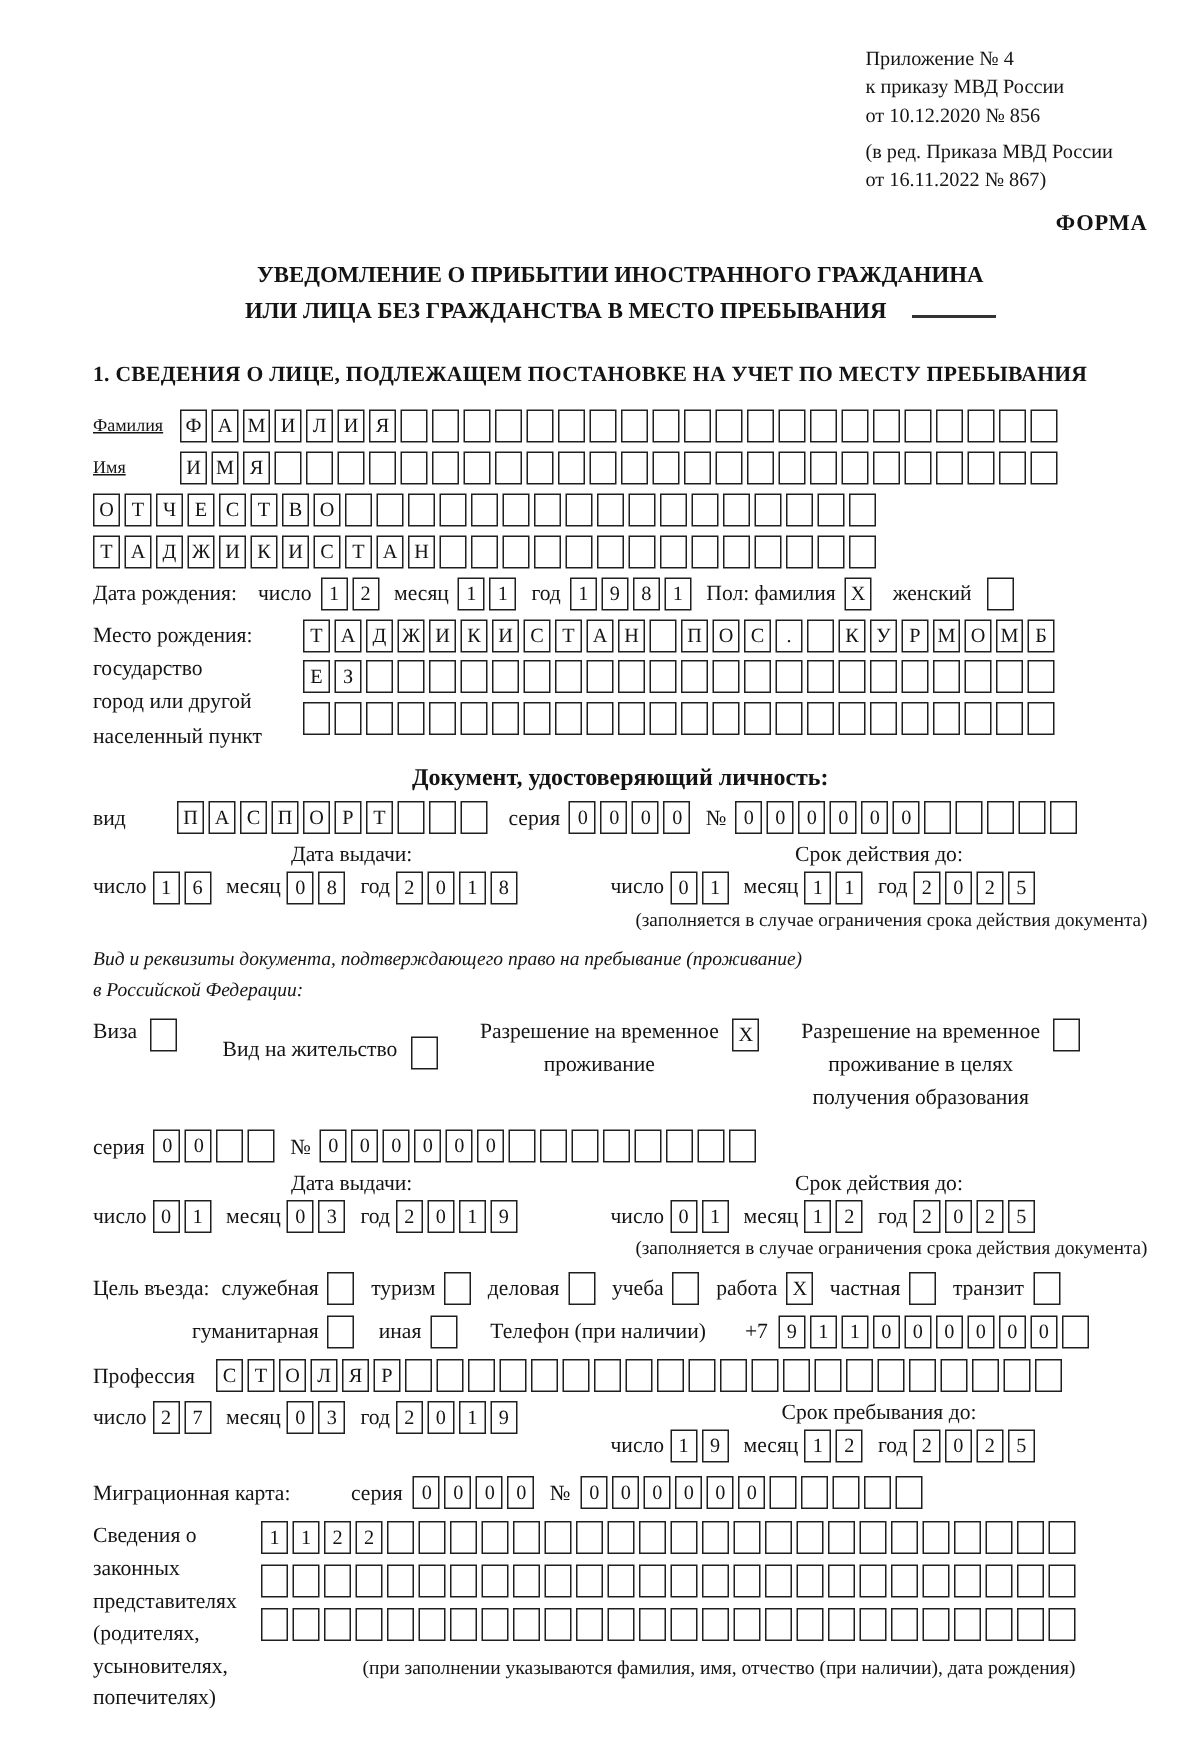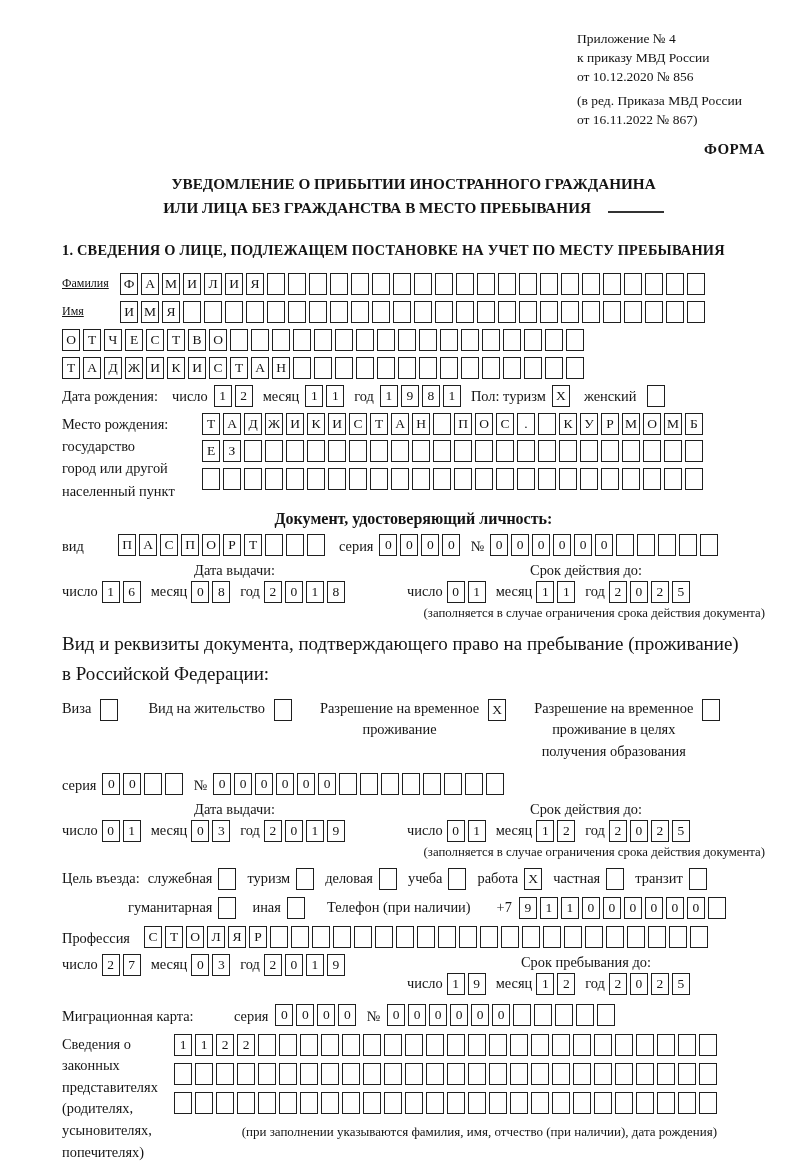--- a/index.html
+++ b/index.html
@@ -42,21 +42,21 @@
   
   .dates{display:flex;margin-top:2px;}
   .dcol-left{width:345px;flex:0 0 auto;}
   .dcol-right{flex:1;}
   .dhead{text-align:center;font-size:14.4px;margin-bottom:2px;}
   .dline{display:flex;align-items:center;}
   .dlbl{font-size:14.4px;flex:0 0 auto;margin-right:4px;}
   .dline .boxes{margin-right:10px;}
   .note-right{text-align:right;font-size:12.8px;margin:3px 0 8px 0;}
 
-  .para{font-size:19px;line-height:1.6;margin-top:4px;}
+  .para{font-size:13px;line-height:1.6;margin-top:4px;font-style:italic;}
 
   
   .visa-row{display:flex;align-items:flex-start;margin-top:8px;margin-bottom:10px;}
   .visa-item{display:flex;align-items:flex-start;margin-right:16px;}
   .visa-item .vlabel{font-size:14.4px;text-align:center;line-height:1.5;margin-right:9px;}
   .visa-item .boxes{margin-top:1px;}
 
   
   .purpose-row{display:flex;align-items:center;margin-top:4px;margin-bottom:7px;flex-wrap:nowrap;}
   .p-item{display:flex;align-items:center;margin-right:11px;}
@@ -235,21 +235,21 @@
           <span class="cell">1</span>
           <span class="cell">1</span>
         </span>
       <span class="inline-lbl ml10">год</span>
       <span class="boxes ml6">
           <span class="cell">1</span>
           <span class="cell">9</span>
           <span class="cell">8</span>
           <span class="cell">1</span>
         </span>
-      <span class="inline-lbl ml10">Пол: туризм</span>
+      <span class="inline-lbl ml10">Пол: фамилия</span>
       <span class="boxes ml6">
           <span class="cell">X</span>
         </span>
       <span class="inline-lbl ml14">женский</span>
       <span class="boxes ml10">
           <span class="cell"></span>
         </span>
     </div>
 
     <div class="row" style="margin-top:6px;">
@@ -433,21 +433,21 @@
       <div>в Российской Федерации:</div>
     </div>
 
     <div class="visa-row">
       <span class="visa-item">
         <span class="vlabel">Виза</span>
         <span class="boxes">
             <span class="cell"></span>
           </span>
       </span>
-      <span class="visa-item" style="margin-left:14px;">
+      <span class="visa-item" style="margin-left:14px;margin-top:12px;">
         <span class="vlabel">Вид на жительство</span>
         <span class="boxes">
             <span class="cell"></span>
           </span>
       </span>
       <span class="visa-item" style="margin-left:12px;">
         <span class="vlabel">
           <span>Разрешение на временное</span><br>
           <span>проживание</span>
         </span>

